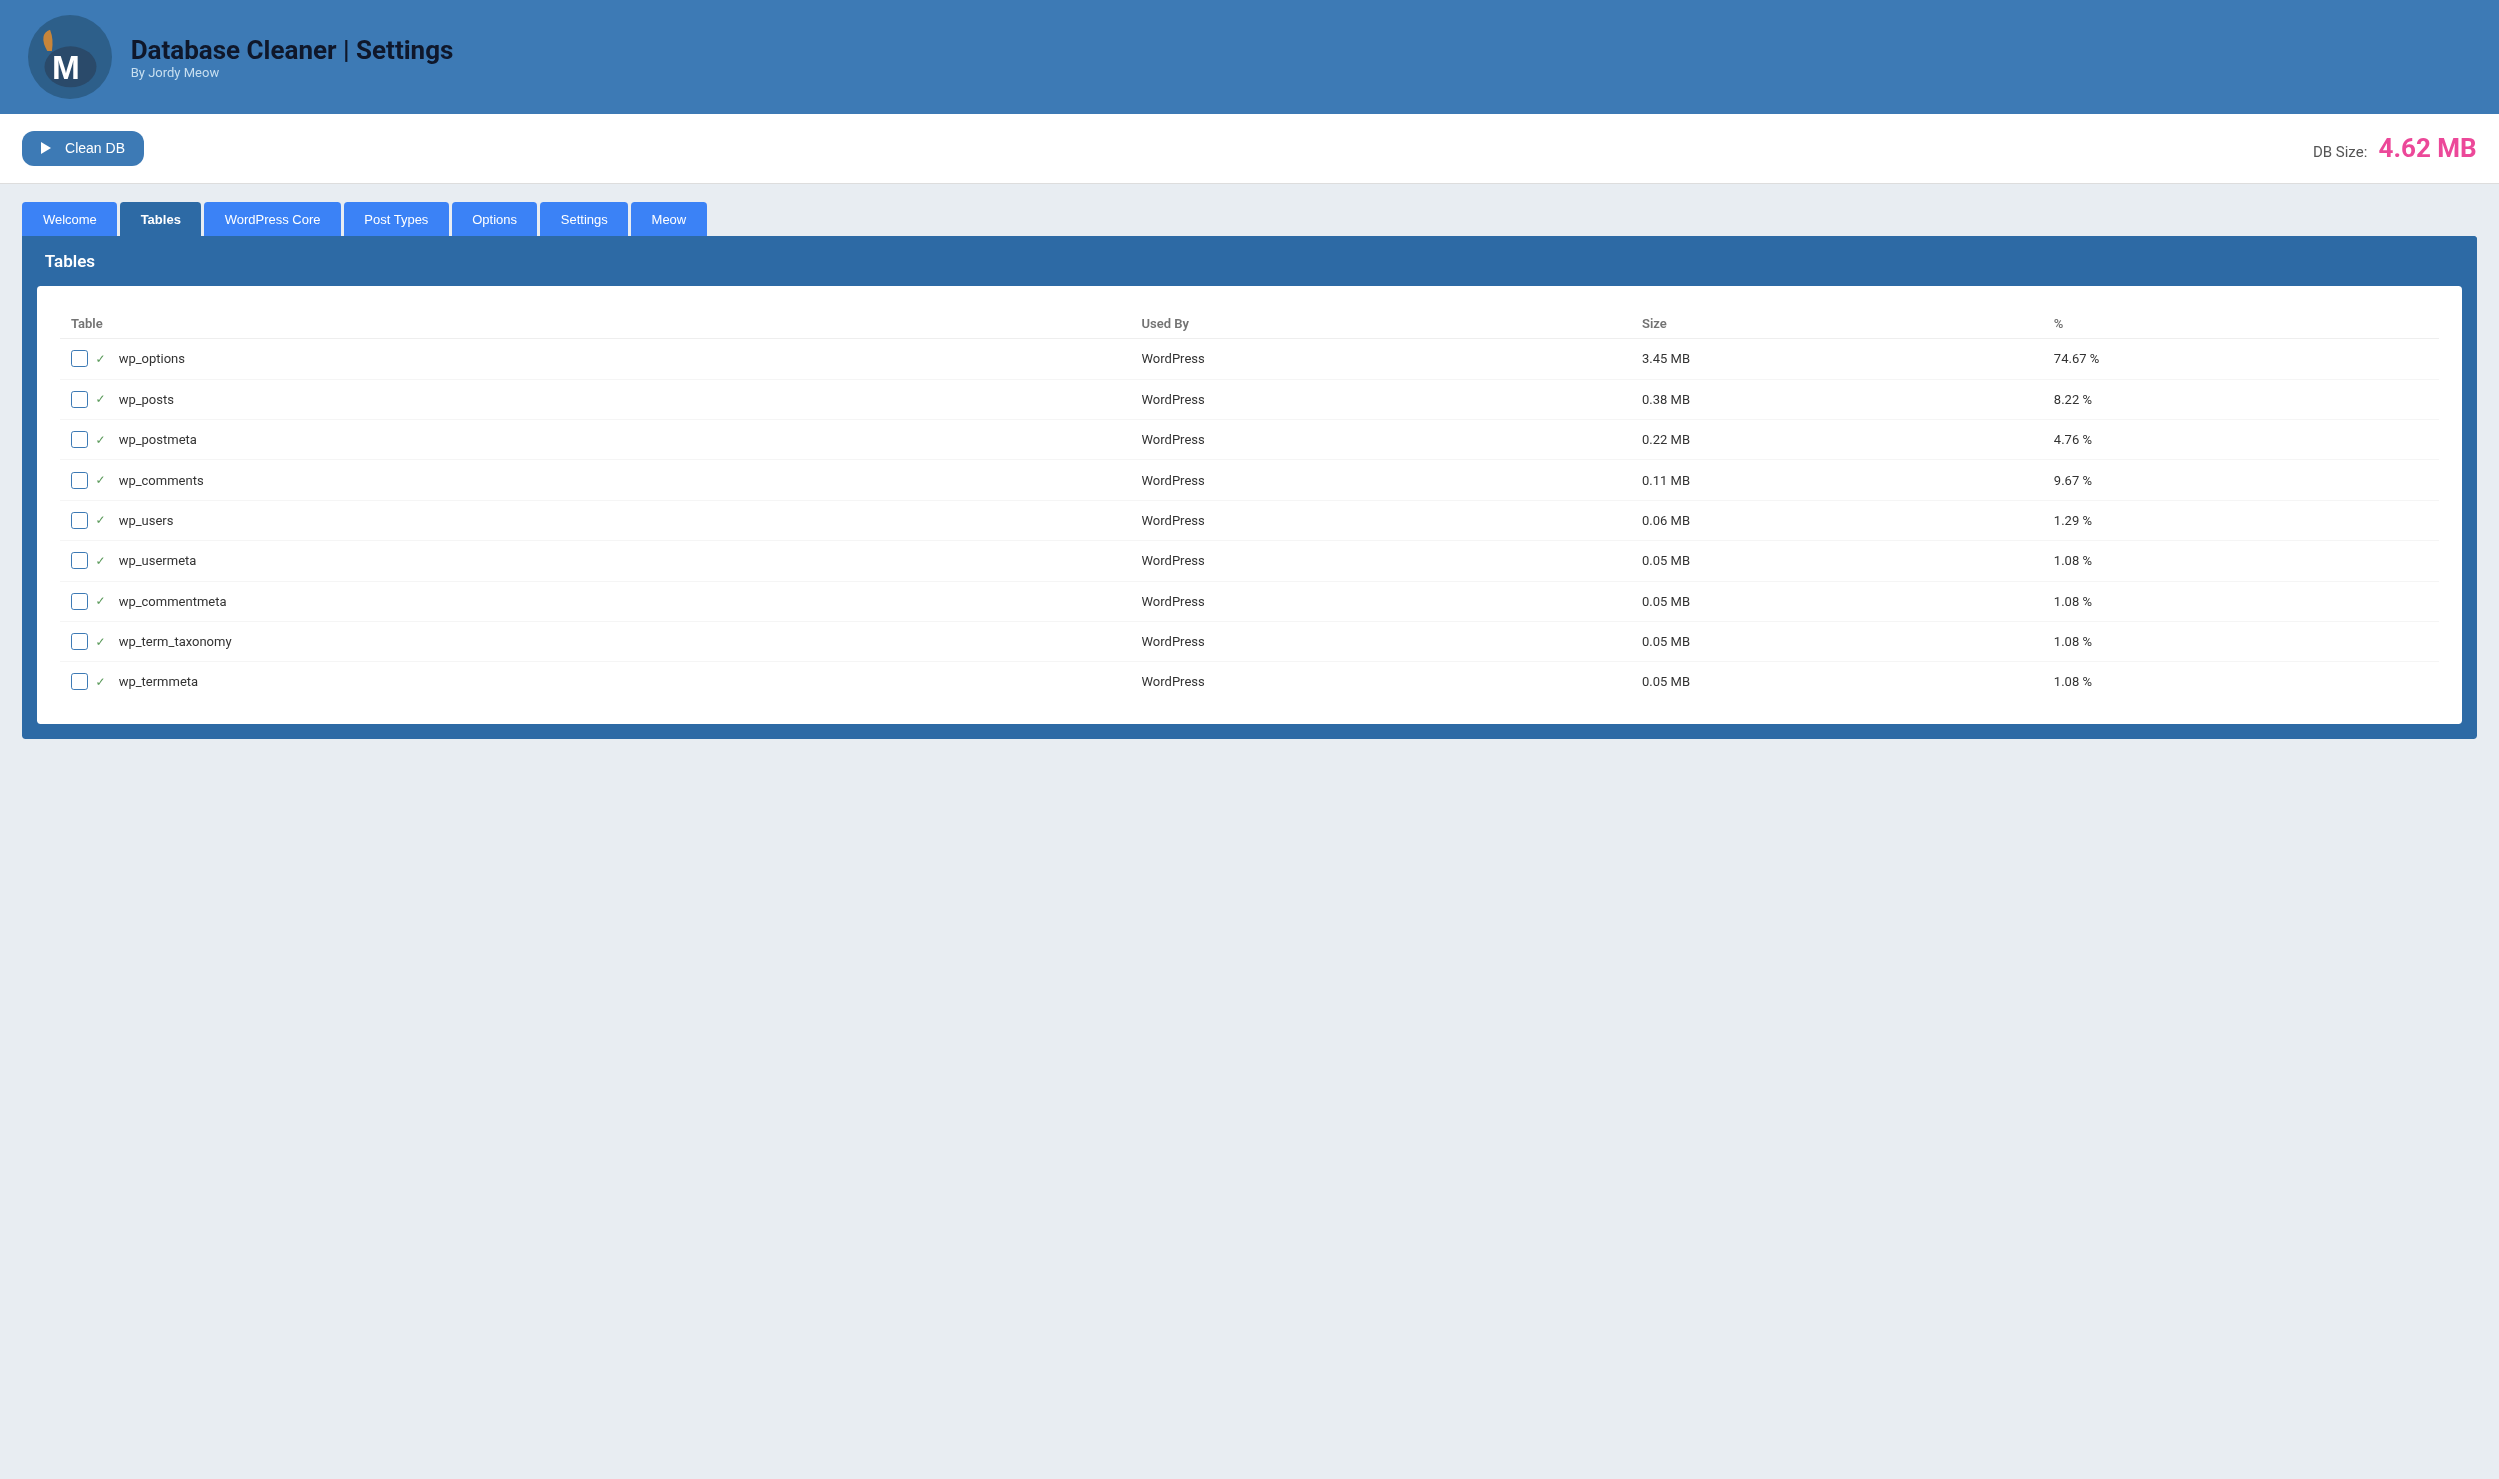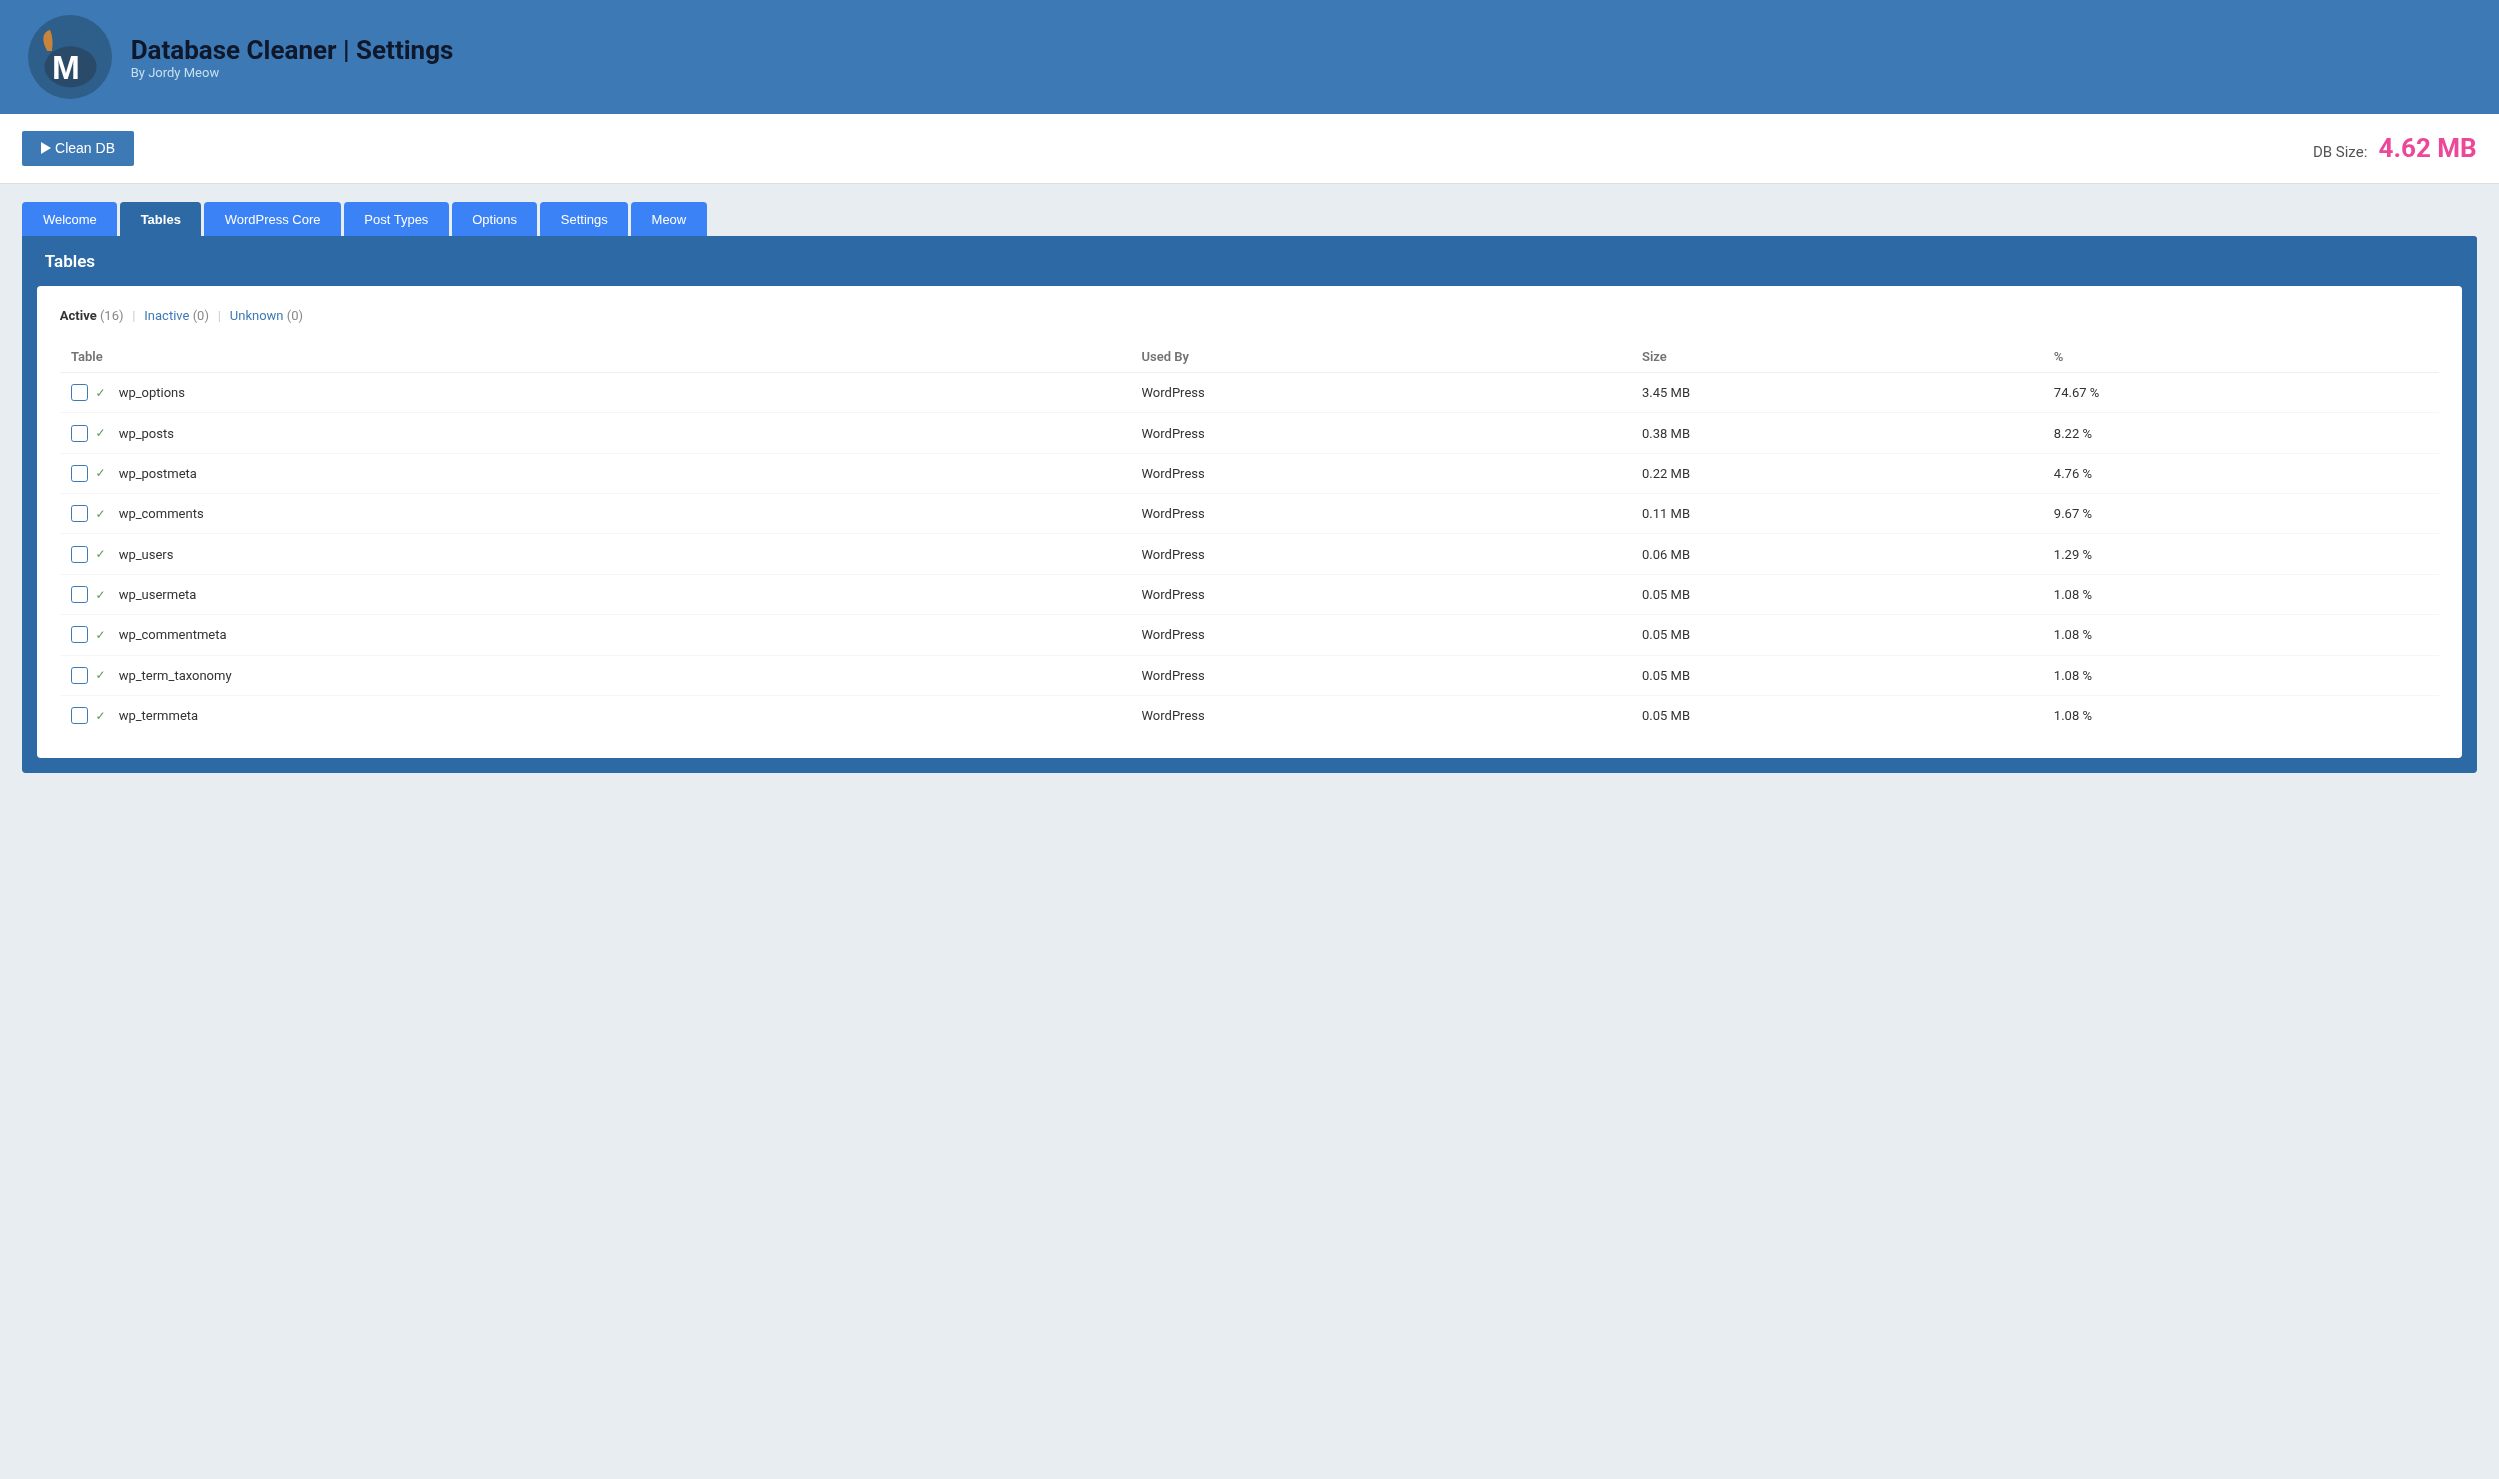--- a/index.html
+++ b/index.html
@@ -48,26 +48,26 @@
       align-items: center;
       justify-content: space-between;
       border-bottom: 0.9px solid #ddd;
       margin: 0;
     }
     .clean-db-btn {
       background: #3d7ab5;
       color: white;
       border: none;
       padding: 9.3px 18.7px;
-      border-radius: 2px;
+      border-radius: 12px;
       font-size: 14px;
       cursor: pointer;
       display: flex;
       align-items: center;
-      gap: 4px;
+      gap: 14px;
     }
     .play-icon {
       width: 0;
       height: 0;
       border-top: 6.5px solid transparent;
       border-bottom: 6.5px solid transparent;
       border-left: 10.3px solid white;
       display: inline-block;
     }
     .db-size-label {
@@ -227,30 +227,20 @@
     <button class="tab">Settings</button>
     <button class="tab">Meow</button>
   </div>
 
   <div class="card">
     <div class="card-header">
       <h2>Tables</h2>
     </div>
     <div class="card-body">
 
-      <div class="filter-row">
-        <span class="filter-active">Active</span>
-        <span class="filter-count">(16)</span>
-        <span class="separator"> | </span>
-        <a class="filter-link">Inactive</a>
-        <span class="filter-count">(0)</span>
-        <span class="separator"> | </span>
-        <a class="filter-link">Unknown</a>
-        <span class="filter-count">(0)</span>
-      </div>
 
       <table class="data-table">
         <thead>
           <tr>
             <th>Table</th>
             <th>Used By</th>
             <th class="right">Size</th>
             <th class="right">%</th>
           </tr>
         </thead>

